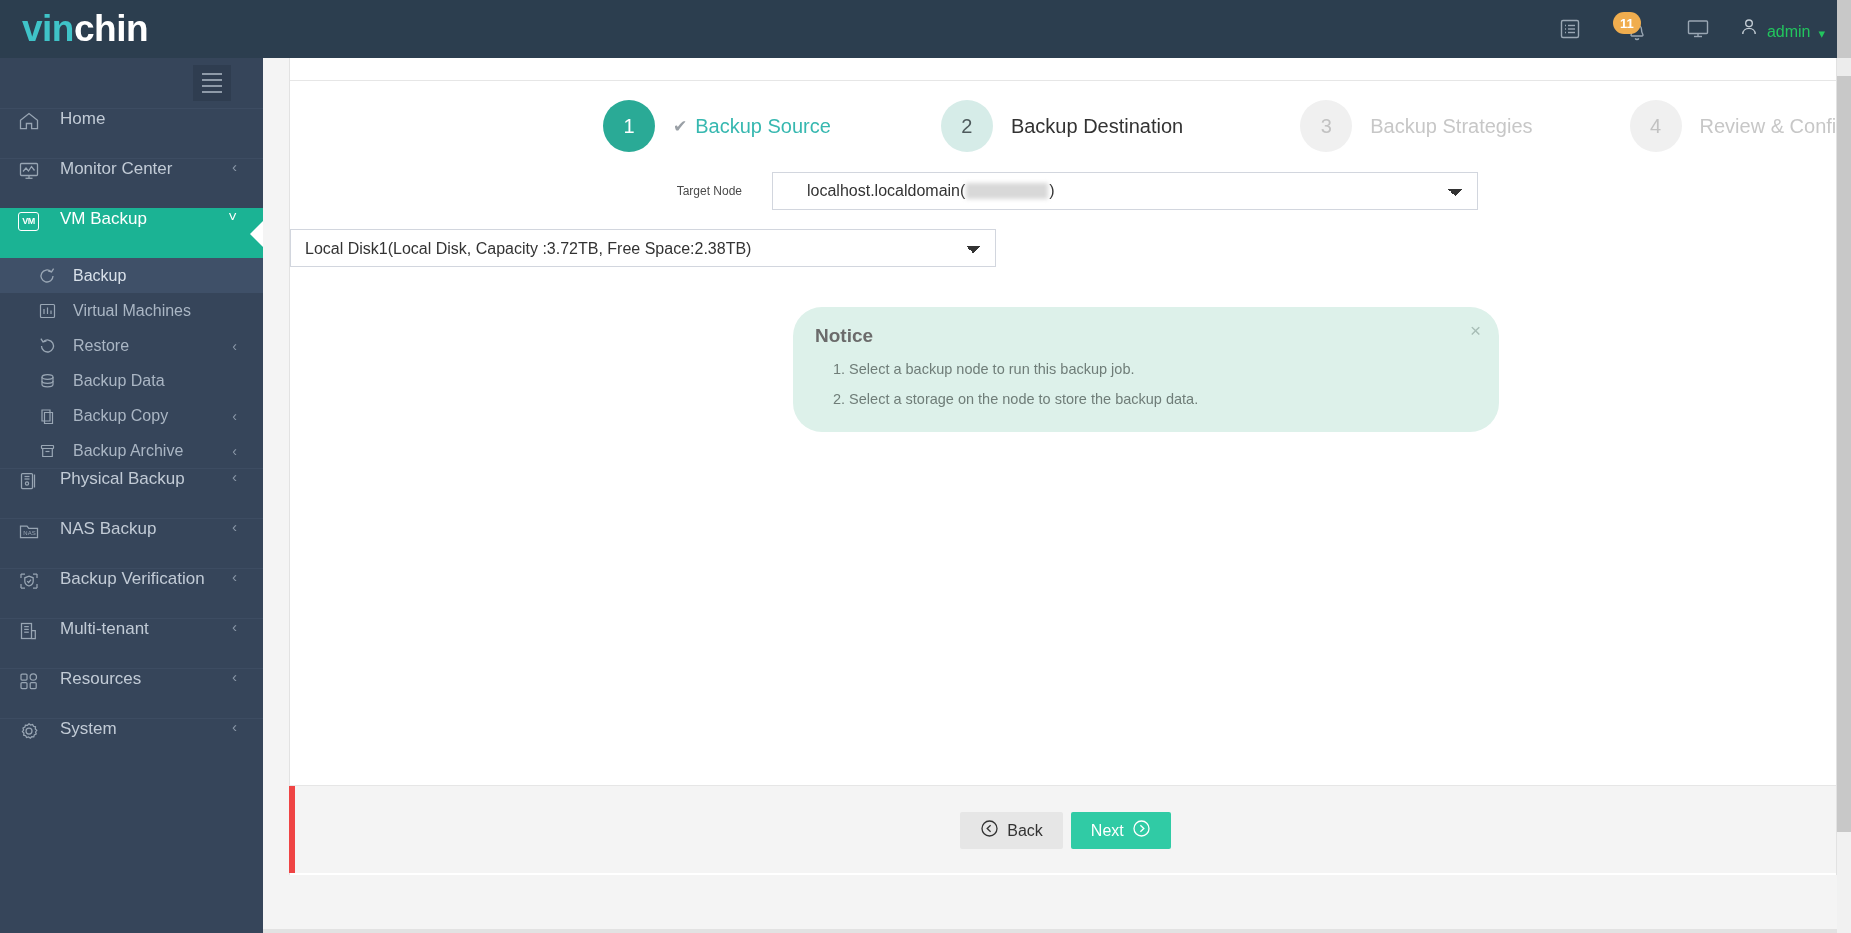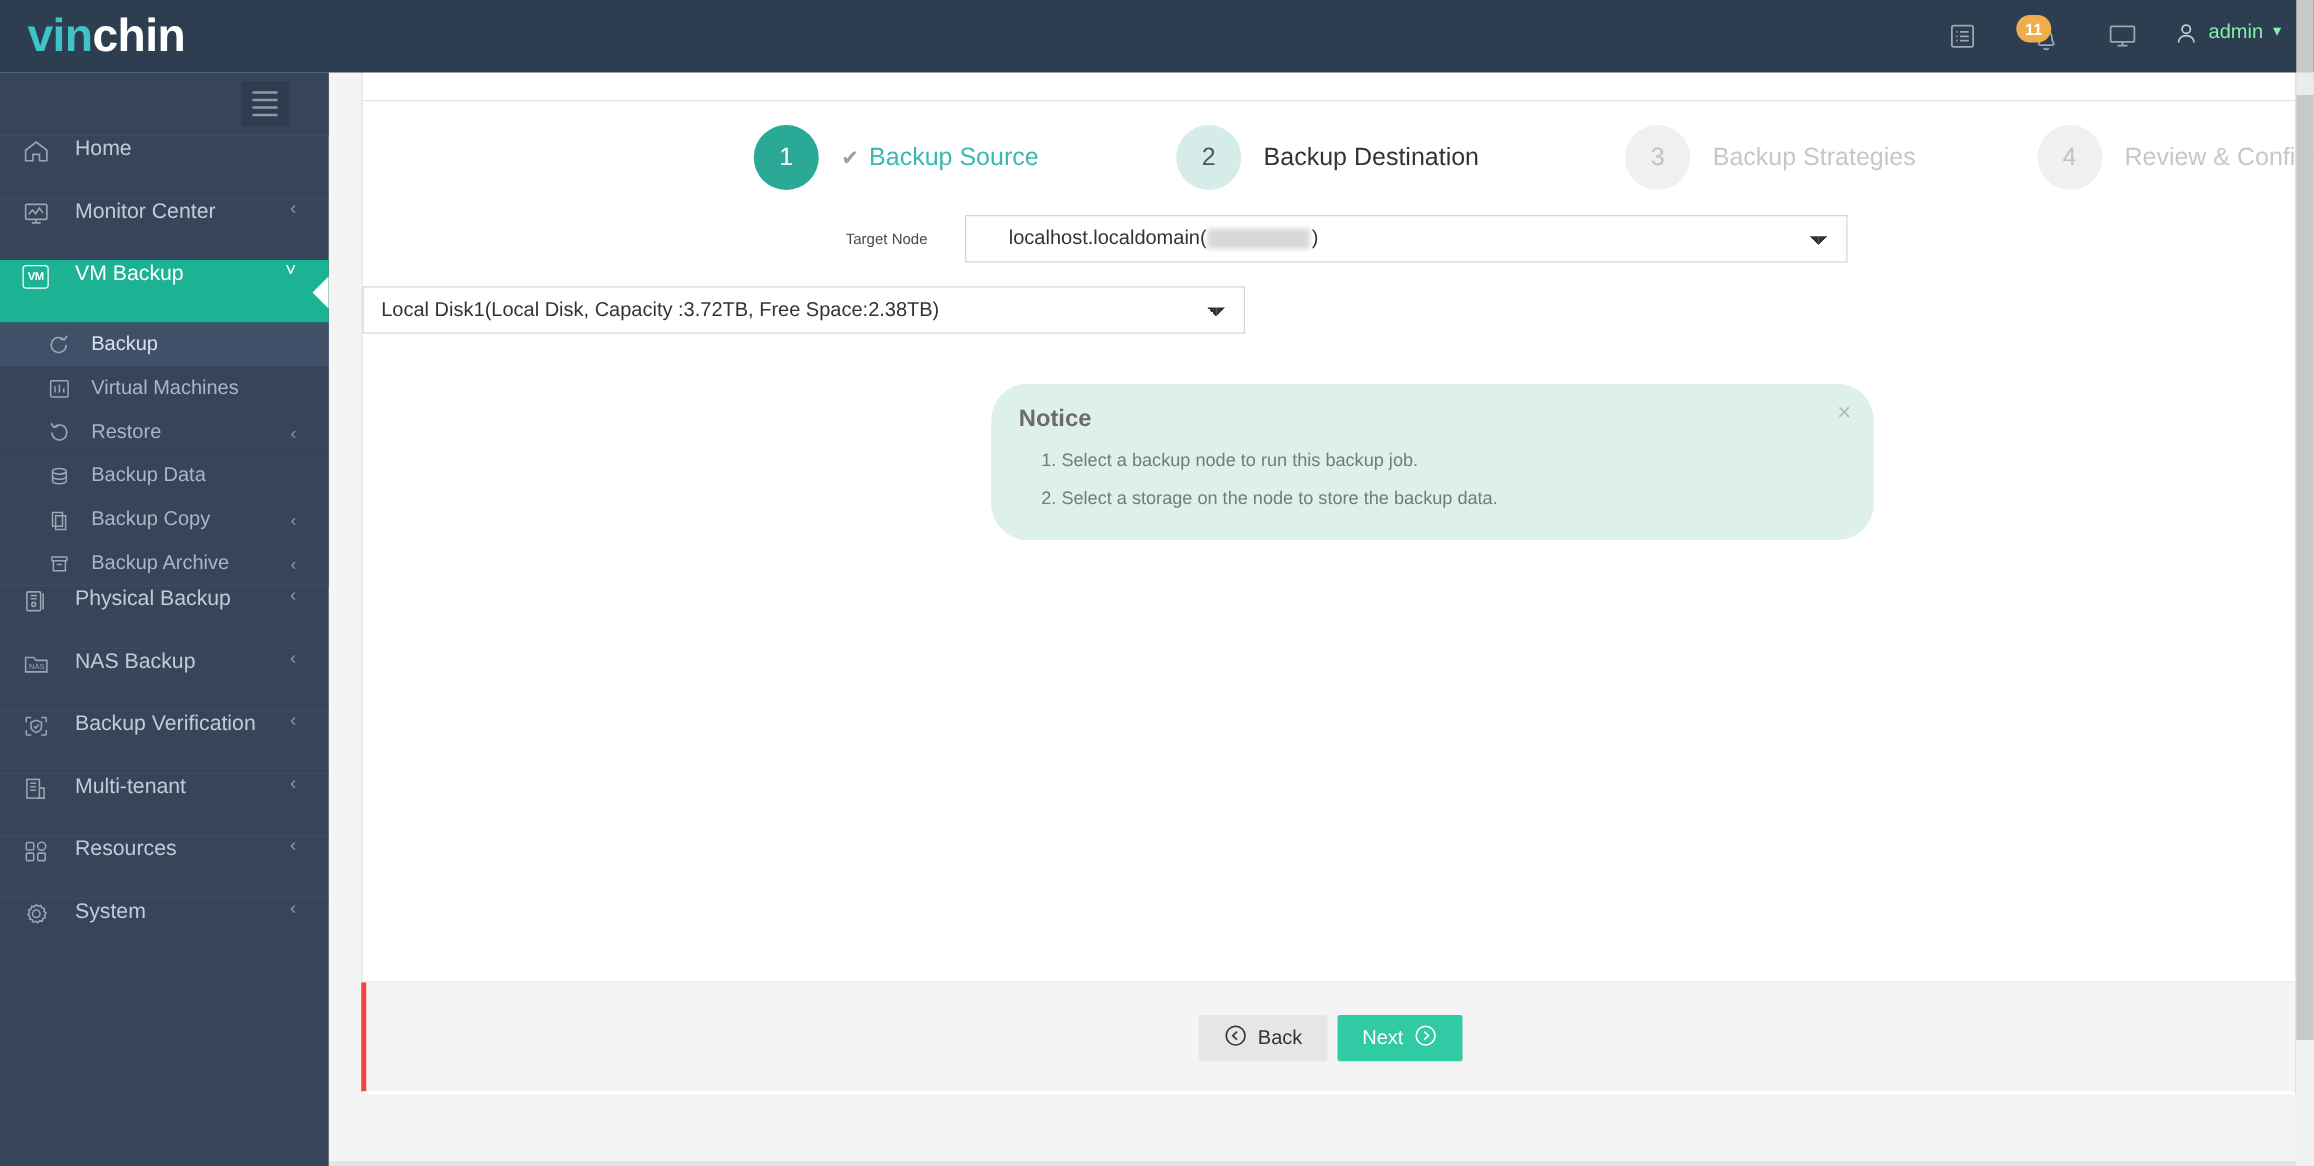--- a/index.html
+++ b/index.html
@@ -49,22 +49,22 @@
     min-width: 28px; height: 22px;
     border-radius: 11px;
     background: #f0ad4e;
     color: #fff; font-size: 13px; font-weight: bold;
     display: flex; align-items: center; justify-content: center;
     padding: 0 6px;
     z-index: 2;
   }
   #bell-icon-pos { position: absolute; left: 14px; top: 7px; color: #9aa7b4; }
   #user-menu {
-    display: flex; align-items: flex-start; gap: 8px;
-    color: #86efac; font-size: 16px;
+    display: flex; align-items: flex-end; gap: 8px;
+    color: #22c55e; font-size: 16px;
   }
 
   
   #sidebar {
     position: absolute; top: 58px; left: 0;
     width: 263px; height: 875px;
     background: #34435a;
     background: #37465c;
     overflow: hidden;
     z-index: 40;
@@ -254,21 +254,21 @@
 
   
   #card-bottom-divider {
     position: absolute; left: 0; top: 785px;
     width: 1546px; height: 1px; background: #e6e6e6;
   }
   #footer-bar {
     position: absolute; left: 289px; top: 786px;
     width: 1548px; height: 87px;
     background: #f4f4f4;
-    border-left: 4px solid #ef4444;
+    border-left: 6px solid #ef4444;
     border-right: 1px solid #e2e2e2;
     display: flex; align-items: flex-start; justify-content: center;
     padding-top: 26px;
     gap: 8px;
   }
   .btn {
     height: 37px; border: none;
     font-size: 16px;
     display: flex; align-items: center; justify-content: center;
     gap: 8px;

